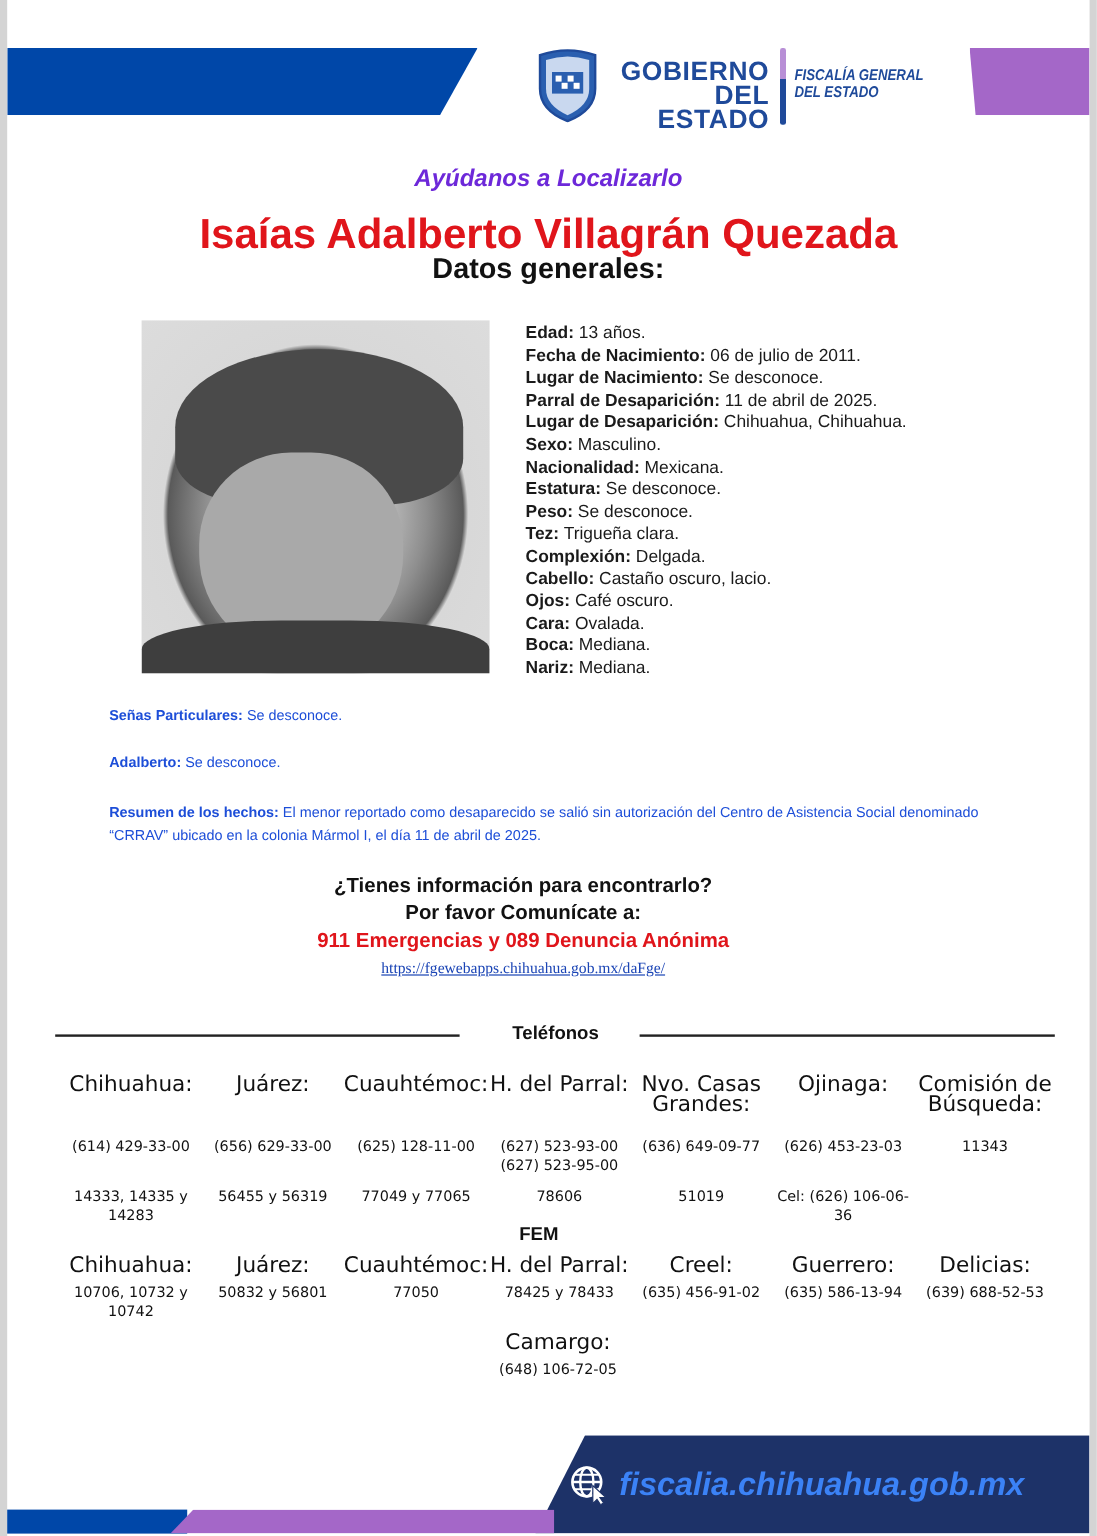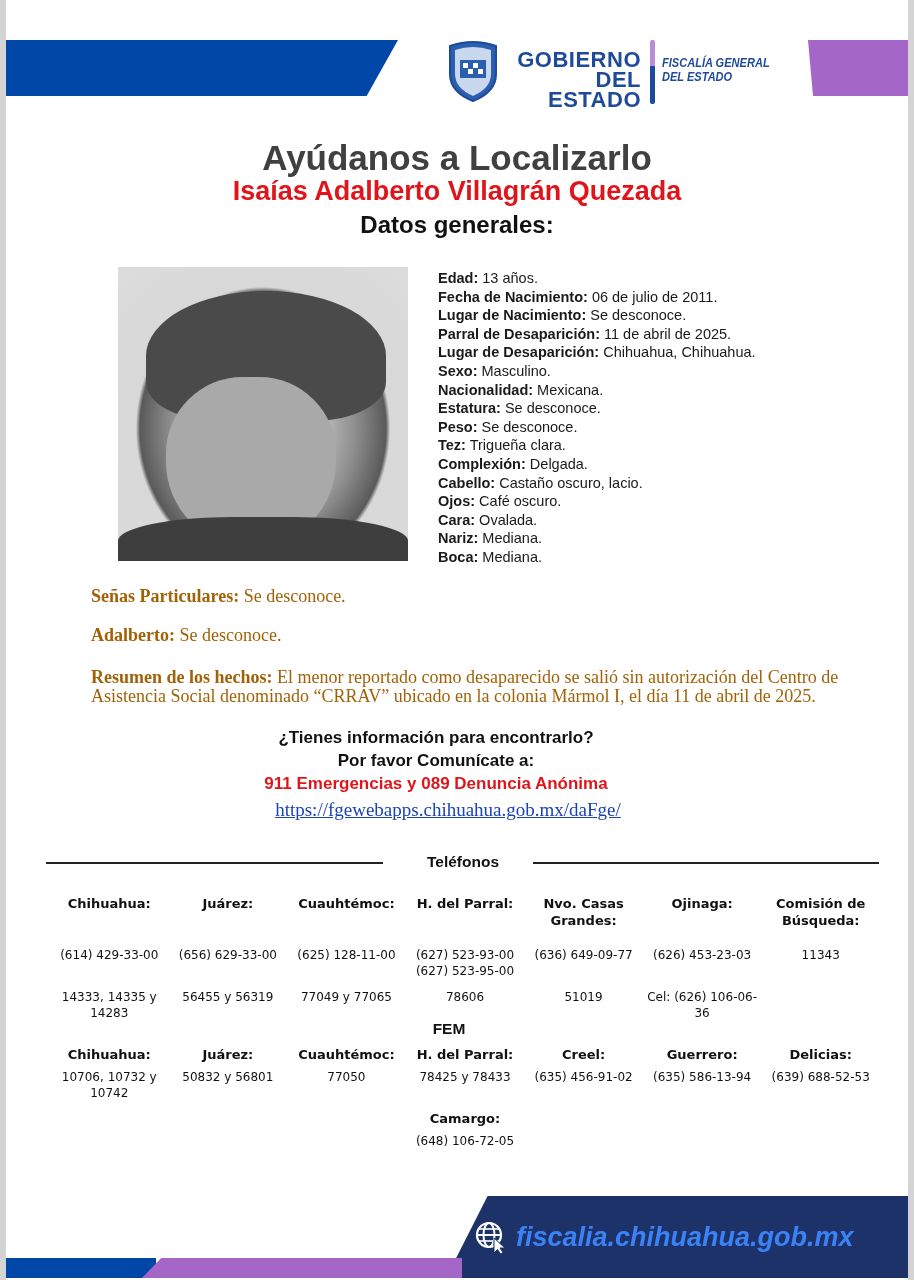--- a/index.html
+++ b/index.html
@@ -6,39 +6,39 @@
   body{width:914px;height:1280px;background:#d4d4d4;font-family:"Liberation Sans",sans-serif;overflow:hidden;position:relative;}
   .page{position:absolute;left:6px;top:0;width:902px;height:1280px;background:#fff;}
   .hdr-blue{position:absolute;left:0;top:40px;width:392px;height:56px;background:#0047a8;clip-path:polygon(0 0,100% 0,92% 100%,0 100%);}
   .hdr-purple{position:absolute;right:0;top:40px;width:100px;height:56px;background:#a467c8;clip-path:polygon(0 0,100% 0,100% 100%,5% 100%);}
   .logo{position:absolute;left:440px;top:40px;width:320px;height:66px;}
   .shield{position:absolute;left:0;top:0;width:54px;height:62px;}
   .gob{position:absolute;left:65px;top:10px;color:#1f4a9a;font-weight:bold;font-size:22px;line-height:20px;letter-spacing:0.5px;text-align:right;width:130px;}
   .vbar{position:absolute;left:204px;top:0;width:5px;height:64px;background:linear-gradient(#b88fd6 0 40%,#1f4a9a 40% 100%);border-radius:2px;}
   .fisc{position:absolute;left:216px;top:16px;color:#1f4a9a;font-weight:bold;font-size:13px;line-height:14px;font-style:italic;transform:scaleX(0.85);transform-origin:left;white-space:nowrap;}
   .title{position:absolute;left:0;width:902px;text-align:center;font-weight:bold;}
-  .t1{top:138px;font-size:35px;color:#404040;}
-  .t2{top:176px;font-size:27px;color:#e0151b;}
+  .t1{top:138px;font-size:20px;color:#6d28d9;font-style:italic;}
+  .t2{top:176px;font-size:35px;color:#e0151b;}
   .t3{top:211px;font-size:24px;color:#111;}
   .photo{position:absolute;left:112px;top:267px;width:290px;height:294px;background:radial-gradient(ellipse at 50% 55%,#b8b8b8 0 30%,#8e8e8e 45%,#5a5a5a 60%,#d8d8d8 62%,#dcdcdc 100%);overflow:hidden;}
   .photo .hair{position:absolute;left:28px;top:24px;width:240px;height:130px;background:#4a4a4a;border-radius:50% 50% 30% 30%;}
   .photo .face{position:absolute;left:48px;top:110px;width:170px;height:170px;background:#a9a9a9;border-radius:45% 45% 50% 50%;}
   .photo .shirt{position:absolute;left:0;top:250px;width:290px;height:60px;background:#3e3e3e;border-radius:40% 40% 0 0;}
   .details{position:absolute;left:432px;top:269px;font-size:14.5px;line-height:18.6px;color:#1a1a1a;}
   .details b{font-weight:bold;}
-  .para{position:absolute;left:85px;width:760px;font-size:18px;line-height:19px;color:#a16207;font-family:Liberation Serif, serif;}
+  .para{position:absolute;left:85px;width:760px;font-size:12px;line-height:19px;color:#1d4ed8;}
   .cta{position:absolute;left:0;width:860px;text-align:center;font-weight:bold;}
   .c1{top:728px;font-size:17px;color:#111;}
   .c2{top:751px;font-size:17px;color:#111;}
   .c3{top:774px;font-size:17px;color:#e0151b;}
-  .c4{top:799px;font-size:19px;font-family:"Liberation Serif",serif;font-weight:normal;color:#1a44b5;text-decoration:underline;padding-left:12px;}
+  .c4{top:799px;font-size:13px;font-family:"Liberation Serif",serif;font-weight:normal;color:#1a44b5;text-decoration:underline;}
   .rule{position:absolute;height:2px;background:#222;top:862px;}
   .sec{position:absolute;font-weight:bold;font-size:15.5px;color:#111;text-align:center;}
   .grid{position:absolute;left:44px;width:830px;display:grid;grid-template-columns:repeat(7,1fr);font-family:"DejaVu Sans",sans-serif;font-size:12px;color:#111;text-align:center;}
-  .grid .h{font-weight:bold;font-size:13px;line-height:17px;}
+  .grid .h{font-weight:normal;font-size:18px;line-height:17px;}
   .grid .v{line-height:16px;}
   .foot-blue{position:absolute;left:0;top:1258px;width:150px;height:20px;background:#0047a8;}
   .foot-purple{position:absolute;left:136px;top:1258px;width:320px;height:20px;background:#a467c8;clip-path:polygon(6% 0,100% 0,100% 100%,0 100%);}
   .foot-navy{position:absolute;left:440px;top:1196px;width:462px;height:82px;background:#1d3268;clip-path:polygon(9% 0,100% 0,100% 100%,0 100%);}
   .foot-url{position:absolute;left:468px;top:1220px;color:#3b82f6;font-weight:bold;font-style:italic;font-size:27px;display:flex;align-items:center;gap:8px;}
 </style>
 </head>
 <body>
 
 <div class="page">
@@ -85,22 +85,22 @@
       <div><b>Lugar de Desaparición:</b><span> Chihuahua, Chihuahua.</span></div>
       <div><b>Sexo:</b><span> Masculino.</span></div>
       <div><b>Nacionalidad:</b><span> Mexicana.</span></div>
       <div><b>Estatura:</b><span> Se desconoce.</span></div>
       <div><b>Peso:</b><span> Se desconoce.</span></div>
       <div><b>Tez:</b><span> Trigueña clara.</span></div>
       <div><b>Complexión:</b><span> Delgada.</span></div>
       <div><b>Cabello:</b><span> Castaño oscuro, lacio.</span></div>
       <div><b>Ojos:</b><span> Café oscuro.</span></div>
       <div><b>Cara:</b><span> Ovalada.</span></div>
+      <div><b>Boca:</b><span> Mediana.</span></div>
       <div><b>Nariz:</b><span> Mediana.</span></div>
-      <div><b>Boca:</b><span> Mediana.</span></div>
     </div>
 
   <div class="para" style="top:587px;">
     <b>Señas Particulares:</b><span> Se desconoce.</span>
   </div>
   <div class="para" style="top:626px;">
     <b>Adalberto:</b><span> Se desconoce.</span>
   </div>
   <div class="para" style="top:668px;">
     <b>Resumen de los hechos:</b><span> El menor reportado como desaparecido se salió sin autorización del Centro de Asistencia Social denominado “CRRAV” ubicado en la colonia Mármol I, el día 11 de abril de 2025.</span>

